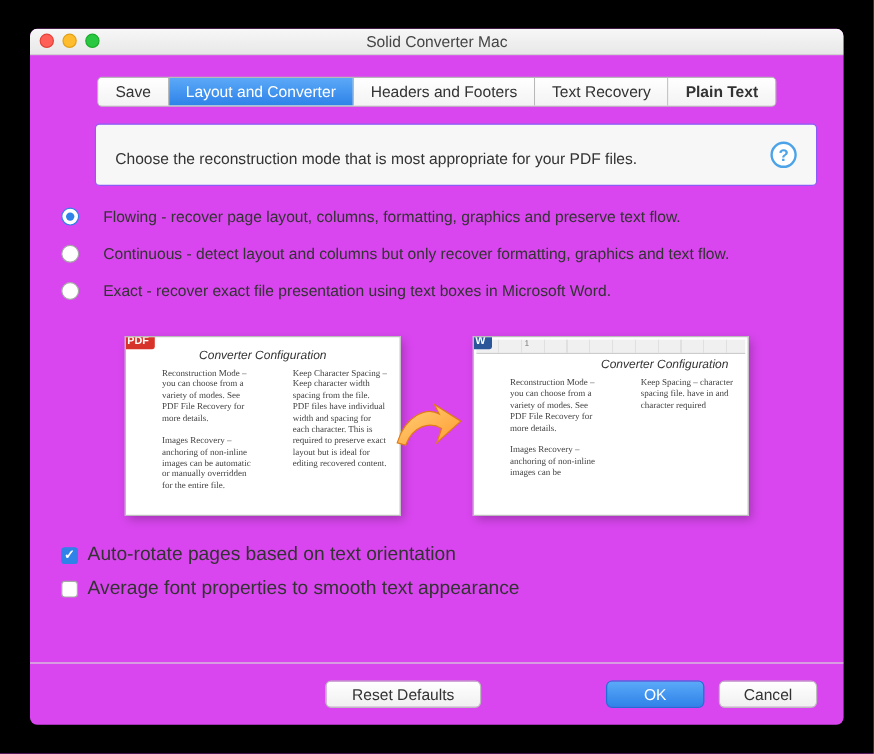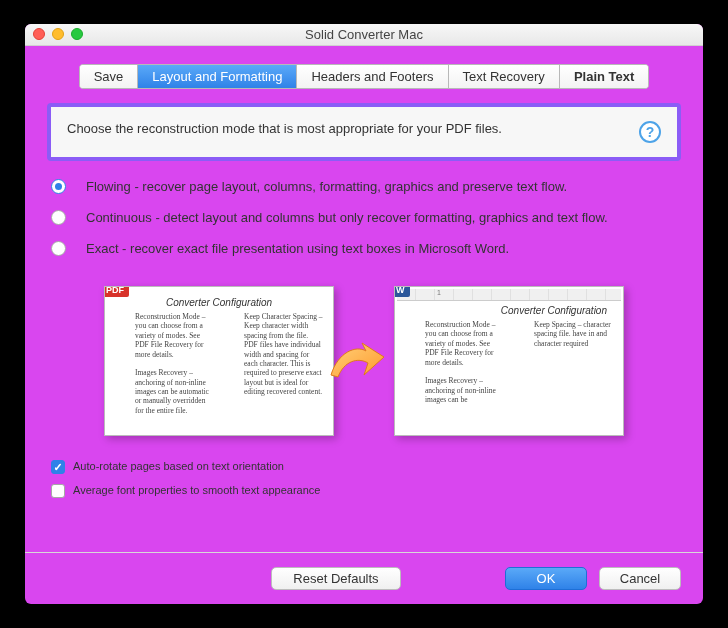--- a/index.html
+++ b/index.html
@@ -72,26 +72,27 @@
 
   .panel {
     margin: 14px 22px 0;
     flex: 1;
     display: flex;
     flex-direction: column;
   }
 
   .info-row {
     background: #f7f7f7;
-    border: 4px solid #8b5cf6;
+    border: 1px solid #8b5cf6;
     border-radius: 4px;
     padding: 14px 16px;
     display: flex;
-    align-items: flex-start;
+    align-items: flex-end;
     justify-content: space-between;
+    margin-left: 32px;
   }
   .info-text { color: #333; font-size: 13px; }
   .help-btn {
     width: 22px; height: 22px; border-radius: 50%;
     border: 2px solid #4da3e8;
     color: #4da3e8;
     font-weight: bold;
     font-size: 14px;
     display: flex; align-items: center; justify-content: center;
     background: #fff;
@@ -148,22 +149,22 @@
     font-size: 7px; color: #777; padding-left: 40px;
   }
   .arrow {
     position: absolute;
     left: 222px; top: 55px;
     width: 60px; height: 50px;
   }
 
   .checks { margin: 18px 4px 0; }
   .check-row {
-    display: flex; align-items: flex-start; gap: 8px;
-    margin-bottom: 10px; font-size: 11px;
+    display: flex; align-items: center; gap: 8px;
+    margin-bottom: 10px; font-size: 16px;
   }
   .cbox {
     width: 14px; height: 14px; border: 1px solid #a7a7a7;
     border-radius: 3px; background: #fff;
     display: flex; align-items: center; justify-content: center;
     flex-shrink: 0;
   }
   .cbox.checked { background: #2f82e8; border-color: #2f82e8; }
   .cbox.checked::after {
     content: "✓"; color: #fff; font-size: 11px; font-weight: bold; line-height: 1;
@@ -201,21 +202,21 @@
     <div class="traffic">
       <span class="tl-close"></span>
       <span class="tl-min"></span>
       <span class="tl-zoom"></span>
     </div>
     <div class="titlebar-title">Solid Converter Mac</div>
   </div>
 
   <div class="tabbar">
     <div class="tab">Save</div>
-    <div class="tab active">Layout and Formatting</div>
+    <div class="tab active">Layout and Converter</div>
     <div class="tab">Headers and Footers</div>
     <div class="tab">Text Recovery</div>
     <div class="tab">Plain Text</div>
   </div>
 
   <div class="panel">
 
     <div class="info-row">
       <div class="info-text">Choose the reconstruction mode that is most appropriate for your PDF files.</div>
       <div class="help-btn">?</div>

